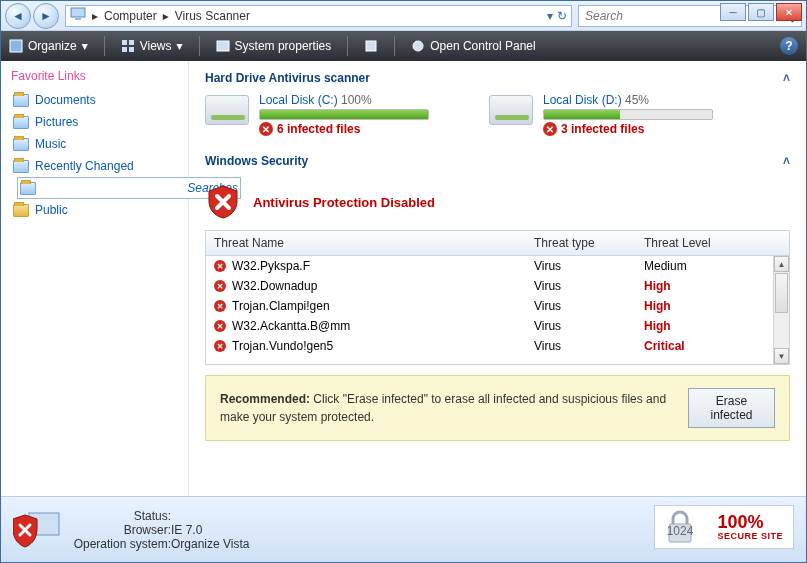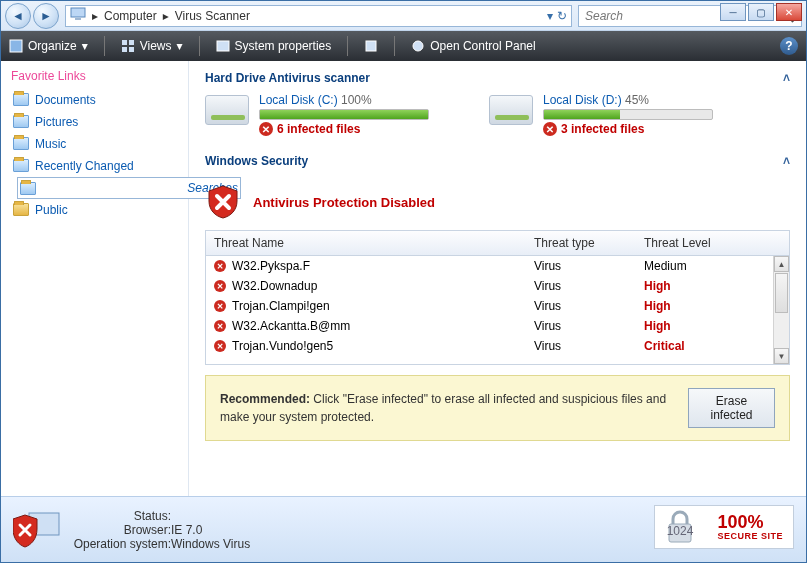--- a/index.html
+++ b/index.html
@@ -18,21 +18,21 @@
 .win-ctrl div { width: 26px; height: 18px; border: 1px solid #6f95bf; background: linear-gradient(#e9f1fb,#c8dbf2); display:flex; align-items:center; justify-content:center; font-size:10px; color:#254a73; cursor:pointer; }
 .win-ctrl .close { background: linear-gradient(#f6a8a0,#d94a3a); color:#fff; border-color:#a53127;}
 .toolbar { height: 30px; background: linear-gradient(#555a60,#2a2e34); display: flex; align-items: center; padding: 0 8px; color: #fff; gap: 16px; }
 .tb-item { display:flex; align-items:center; gap:5px; cursor:pointer; }
 .tb-item svg{ width:14px; height:14px; }
 .tb-sep { width:1px; height:20px; background:#777; }
 .help-ico { margin-left:auto; width:18px; height:18px; border-radius:50%; background:linear-gradient(#5c90c9,#2f5b8e); display:flex;align-items:center;justify-content:center; color:#fff; font-weight:bold; cursor:pointer;}
 .body { flex: 1; display: flex; overflow: hidden; }
 .sidebar { width: 188px; padding: 8px 10px; border-right: 1px solid #dfe7f1; }
 .sb-head { color:#ec4899; margin-bottom:6px; }
-.sb-item { display:flex; gap:6px; color:#0b5bb1; padding:4px 2px; cursor:pointer; }
+.sb-item { display:flex; align-items:center; gap:6px; color:#0b5bb1; padding:4px 2px; cursor:pointer; }
 .sb-item .fi { width:16px; height:13px; background:linear-gradient(#f7e19a,#e6b645); border:1px solid #caa23a; border-radius:1px; position:relative;}
 .sb-item .fi::before{content:"";position:absolute;width:8px;height:3px;background:#e6b645;top:-3px;left:0;border:1px solid #caa23a;border-bottom:none;border-radius:1px 1px 0 0;}
 .sb-item.docs .fi,.sb-item.pics .fi,.sb-item.music .fi,.sb-item.recent .fi,.sb-item.search .fi{background:linear-gradient(#dbeeff,#9fc9f1);border-color:#6aa0d7;}
 .main { flex: 1; padding: 10px 16px 0 16px; overflow: hidden; display:flex; flex-direction:column; }
 .sect-head { color:#0b3f7d; font-weight:600; margin-bottom:8px; display:flex; justify-content:space-between; align-items:center;}
 .sect-head .chev{ color:#33629b; cursor:pointer; }
 .drives { display:flex; gap:60px; margin-bottom:18px; }
 .drive { display:flex; gap:10px; }
 .drive-ico { width:44px; height:30px; background:linear-gradient(#f4f7fa,#cfd8e2); border:1px solid #b4c1d1; border-radius:3px; position:relative; margin-top:2px;}
 .drive-ico::after{content:"";position:absolute;width:34px;height:5px;background:#8fbf5a;bottom:4px;left:5px;border-radius:2px;}
@@ -270,21 +270,21 @@
 
   <div class="footer">
     <svg class="foot-shield" viewBox="0 0 48 42">
       <rect x="16" y="4" width="30" height="22" fill="#cfe0f4" stroke="#6f95bf"></rect>
       <path d="M12 6 L24 10 V20 C24 30 18 36 12 38 C6 36 0 30 0 20 V10 Z" fill="#d42a1f" stroke="#7d1912"></path>
       <path d="M7 16 L17 26 M17 16 L7 26" stroke="#fff" stroke-width="3" stroke-linecap="round"></path>
     </svg>
     <div class="foot-kv">
       <div><span class="k">Status:</span><span></span></div>
       <div><span class="k">Browser:</span><span>IE 7.0</span></div>
-      <div><span class="k">Operation system:</span><span>Windows Virus</span></div>
+      <div><span class="k">Operation system:</span><span>Organize Vista</span></div>
     </div>
     <div class="secure">
       <svg class="lock" viewBox="0 0 30 34">
           <rect x="4" y="14" width="22" height="18" rx="2" fill="#d6dde6" stroke="#9aaab9"></rect>
           <path d="M8 14 V9 a7 7 0 0 1 14 0 V14" fill="none" stroke="#9aaab9" stroke-width="3"></path>
           <text x="15" y="25" text-anchor="middle" font-size="5" fill="#667">1024</text>
         </svg>
       <div>
         <div class="pct">100%</div>
         <div class="lbl">SECURE SITE</div>

